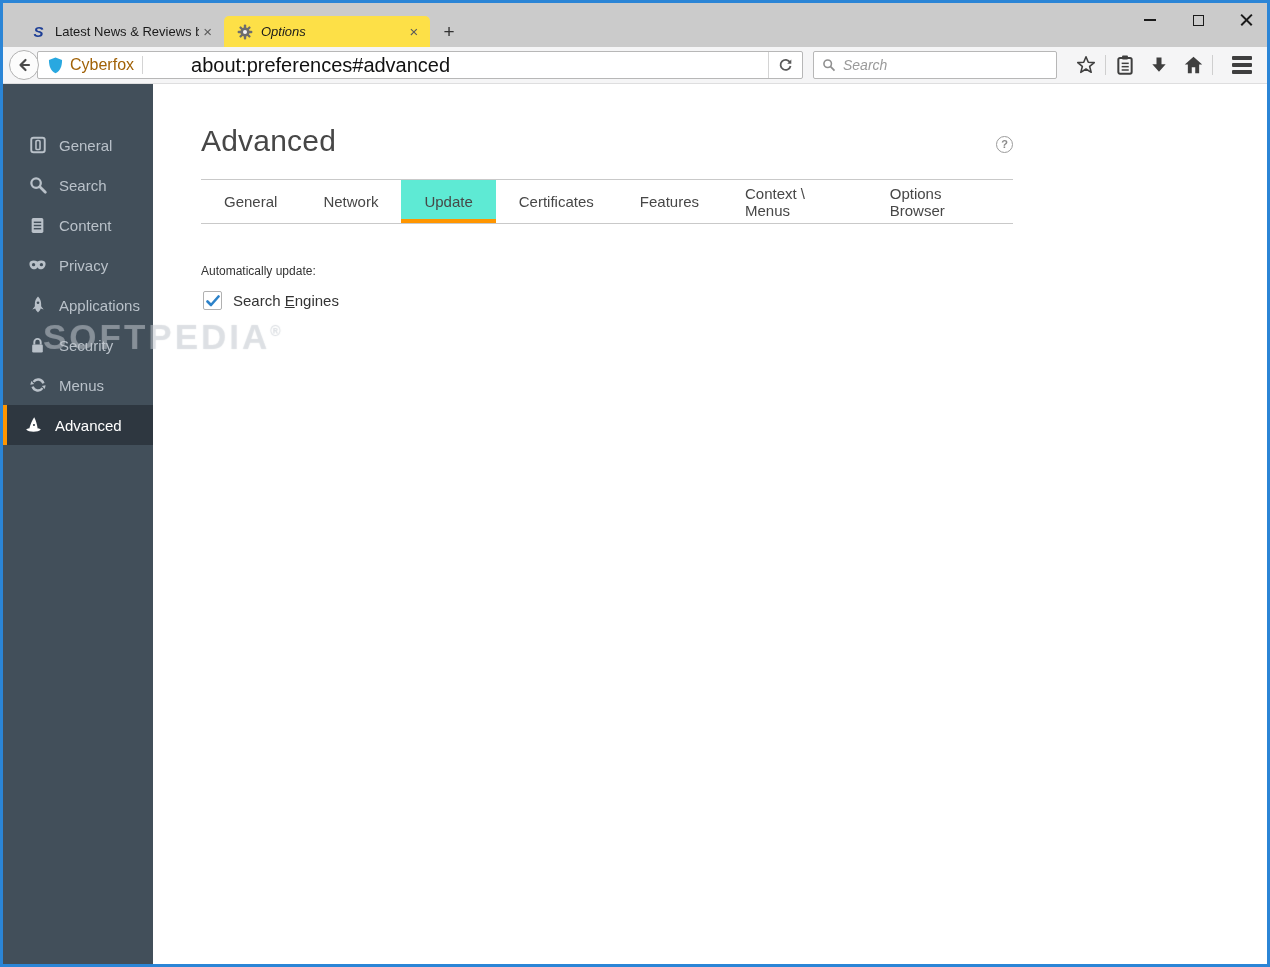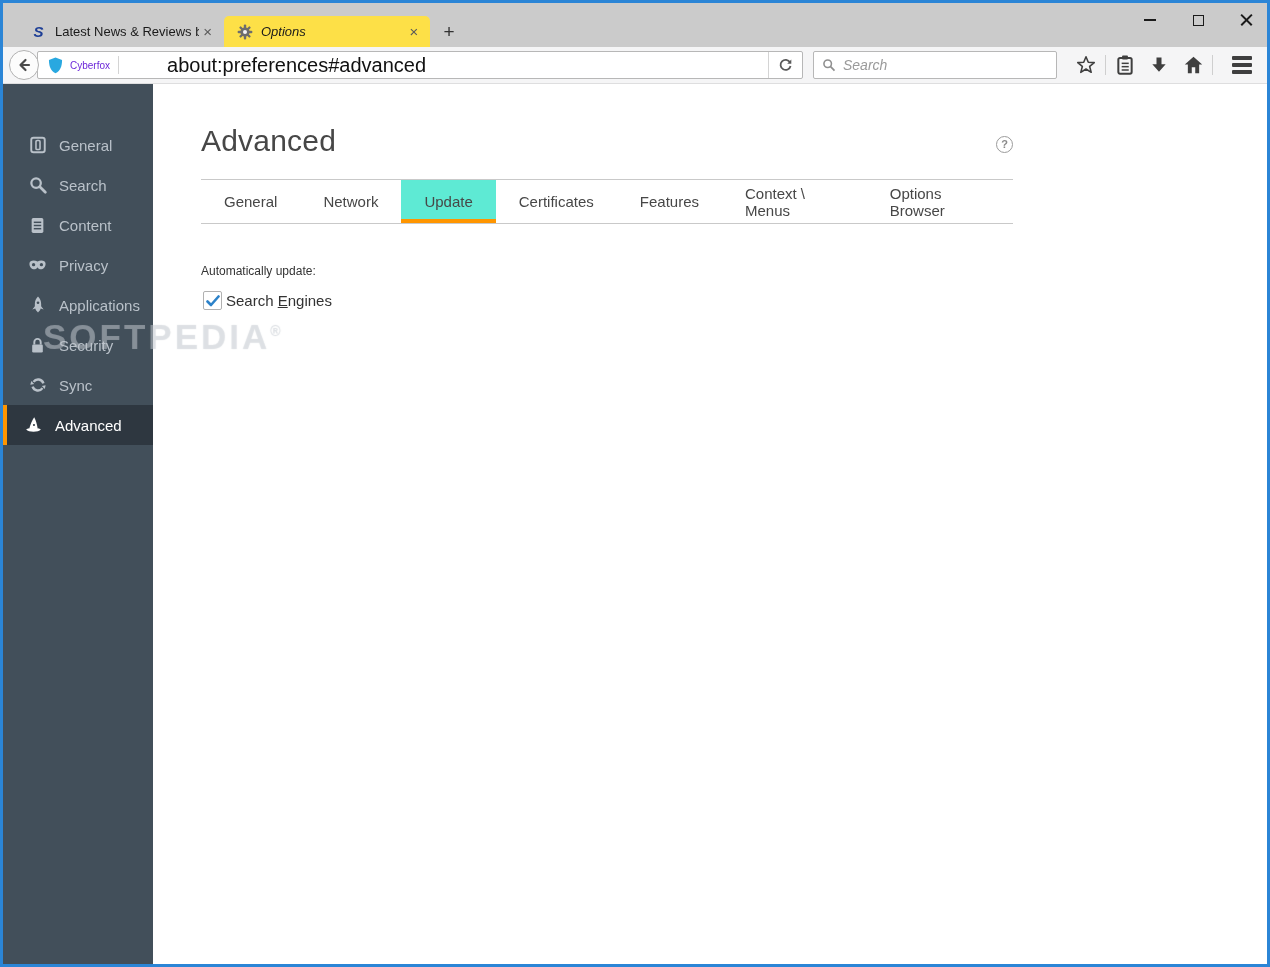--- a/index.html
+++ b/index.html
@@ -64,21 +64,21 @@
     border: 1px solid #b2b2b2; background: #fcfcfc;
     display:flex; align-items:center; justify-content:center;
     flex: none; z-index: 2; margin-right: -2px;
   }
   .urlbar {
     height: 28px; flex: 1; max-width: 782px;
     background: #fff; border: 1px solid #b7b7b7; border-radius: 2px;
     display: flex; align-items: center; padding-left: 10px;
     font-size: 14px;
   }
-  .identity-label { color: #6d28d9; margin: 0 8px 0 7px; font-size: 10px; }
+  .identity-label { color: #a16207; margin: 0 8px 0 7px; font-size: 16px; }
   .vsep { width: 1px; height: 18px; background: #d4d4d4; margin: 0 8px 0 0; flex:none; }
   .url-text { color: #111; font-size: 20px; flex: 1; margin-left: 40px; }
   .reload-btn { width: 34px; height: 26px; border-left: 1px solid #d4d4d4; display:flex; align-items:center; justify-content:center; flex:none; }
   .searchbar {
     height: 28px; width: 244px; flex: none; margin-left: 10px;
     background: #fff; border: 1px solid #b7b7b7; border-radius: 2px;
     display: flex; align-items: center; padding-left: 8px;
   }
   .search-placeholder { color: #9a9a9a; font-style: italic; font-size: 14px; margin-left: 7px; }
   .nav-icons { display: flex; align-items: center; margin-left: 12px; }
@@ -140,21 +140,21 @@
   .subtab.active { background: #5eead4; box-shadow: inset 0 -4px 0 #ff9500; }
 
   .section { margin-top: 40px; }
   .section-heading { font-size: 12px; font-weight: normal; color: #333; }
   .check-row { margin-top: 13px; display: flex; align-items: center; margin-left: 2px; }
   .checkbox {
     width: 19px; height: 19px; background: #fff;
     border: 1px solid #b1b1b1; border-radius: 2px;
     display:flex; align-items:center; justify-content:center; flex:none;
   }
-  .check-label { margin-left: 4px; font-size: 15px; color: #333; }
+  .check-label { margin-left: 11px; font-size: 15px; color: #333; }
   .accesskey { text-decoration: underline; }
 </style>
 </head>
 <body>
 
 <div class="titlebar">
   <div class="tab">
     <span class="favicon">
       <span class="favicon-s">S</span>
     </span>
@@ -322,21 +322,21 @@
     </div>
     <div class="side-item">
       <span class="s-icon">
         <svg width="18" height="18" viewBox="0 0 16 16">
           <path d="M3.2 9.5 A5 5 0 0 0 12 10.8" fill="none" stroke="currentColor" stroke-width="2.2"></path>
           <path d="M12.8 6.5 A5 5 0 0 0 4 5.2" fill="none" stroke="currentColor" stroke-width="2.2"></path>
           <path d="M2 4.5 L4.6 7.2 L1.2 7.8 Z" fill="currentColor"></path>
           <path d="M14 11.5 L11.4 8.8 L14.8 8.2 Z" fill="currentColor"></path>
         </svg>
       </span>
-      <span>Sync</span>
+      <span>Menus</span>
     </div>
     <div class="side-item selected">
       <span class="s-icon">
         <svg width="19" height="19" viewBox="0 0 16 16">
           <path d="M8.6 1 C10 3.8 11 6.8 11.4 10.2 L4.6 10.2 C5.4 6.8 6.8 3.8 8.6 1 Z" fill="currentColor"></path>
           <path d="M1.8 11.4 C3 10.4 5.3 9.9 8 9.9 C10.7 9.9 13 10.4 14.2 11.4 C13 12.6 10.7 13.3 8 13.3 C5.3 13.3 3 12.6 1.8 11.4 Z" fill="currentColor"></path>
           <circle cx="8.4" cy="7.6" r="0.9" fill="#2e3740"></circle>
         </svg>
       </span>
       <span>Advanced</span>

